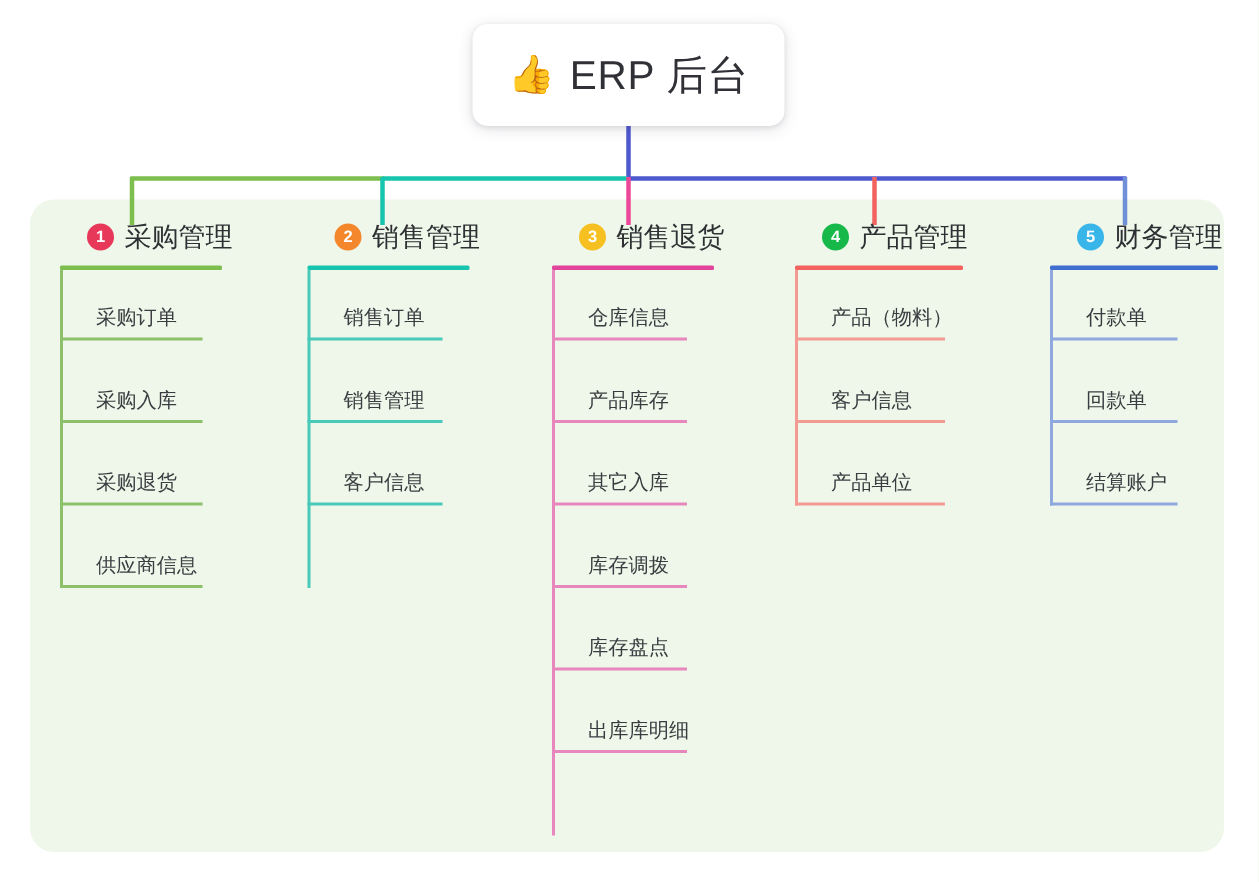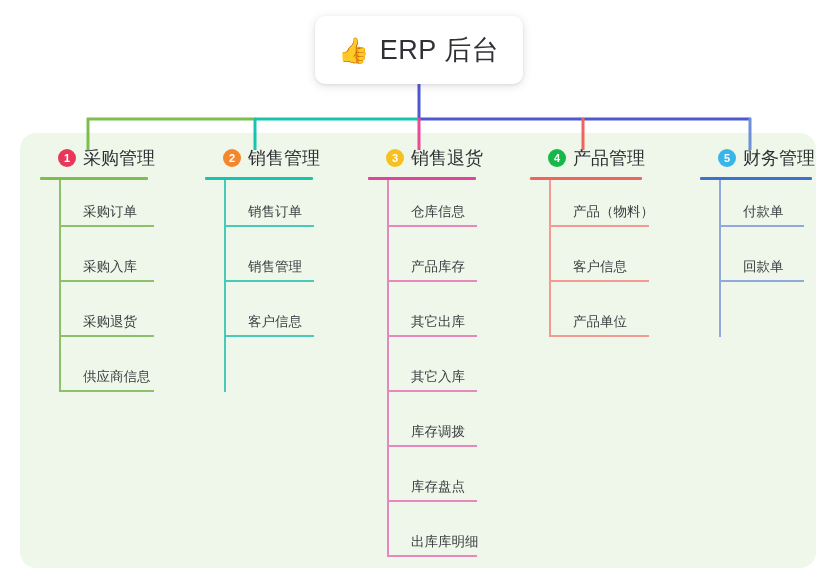--- a/index.html
+++ b/index.html
@@ -105,21 +105,20 @@
   }
   .col-rule {
     height: 3px;
     border-radius: 1px;
     margin-top: 6px;
   }
 
   .leaf-wrap {
     position: relative;
     margin-top: 0px;
-    margin-left: 19px;
   }
   .spine {
     position: absolute;
     left: 0px;
     top: 0;
     width: 2px;
   }
   .leaf {
     position: relative;
     height: 55px;
@@ -226,24 +225,20 @@
           <div class="spine" style="background: rgb(232, 135, 189); height: 377px;"></div>
           <div class="leaf">
             <span class="leaf-label">仓库信息</span>
             <div class="leaf-rule" style="background: rgb(232, 135, 189); width: 90px;"></div>
           </div>
           <div class="leaf">
             <span class="leaf-label">产品库存</span>
             <div class="leaf-rule" style="background: rgb(232, 135, 189); width: 90px;"></div>
           </div>
           <div class="leaf">
-            <span class="leaf-label">其它出库</span>
-            <div class="leaf-rule" style="background: rgb(232, 135, 189); width: 90px;"></div>
-          </div>
-          <div class="leaf">
             <span class="leaf-label">其它入库</span>
             <div class="leaf-rule" style="background: rgb(232, 135, 189); width: 90px;"></div>
           </div>
           <div class="leaf">
             <span class="leaf-label">库存调拨</span>
             <div class="leaf-rule" style="background: rgb(232, 135, 189); width: 90px;"></div>
           </div>
           <div class="leaf">
             <span class="leaf-label">库存盘点</span>
             <div class="leaf-rule" style="background: rgb(232, 135, 189); width: 90px;"></div>
@@ -285,17 +280,21 @@
         <div class="leaf-wrap">
           <div class="spine" style="background: rgb(143, 168, 221); height: 157px;"></div>
           <div class="leaf">
             <span class="leaf-label">付款单</span>
             <div class="leaf-rule" style="background: rgb(143, 168, 221); width: 85px;"></div>
           </div>
           <div class="leaf">
             <span class="leaf-label">回款单</span>
             <div class="leaf-rule" style="background: rgb(143, 168, 221); width: 85px;"></div>
           </div>
+          <div class="leaf">
+            <span class="leaf-label">结算账户</span>
+            <div class="leaf-rule" style="background: rgb(143, 168, 221); width: 85px;"></div>
+          </div>
         </div>
       </div>
     </div>
 
 </div>
 
 </body></html>

